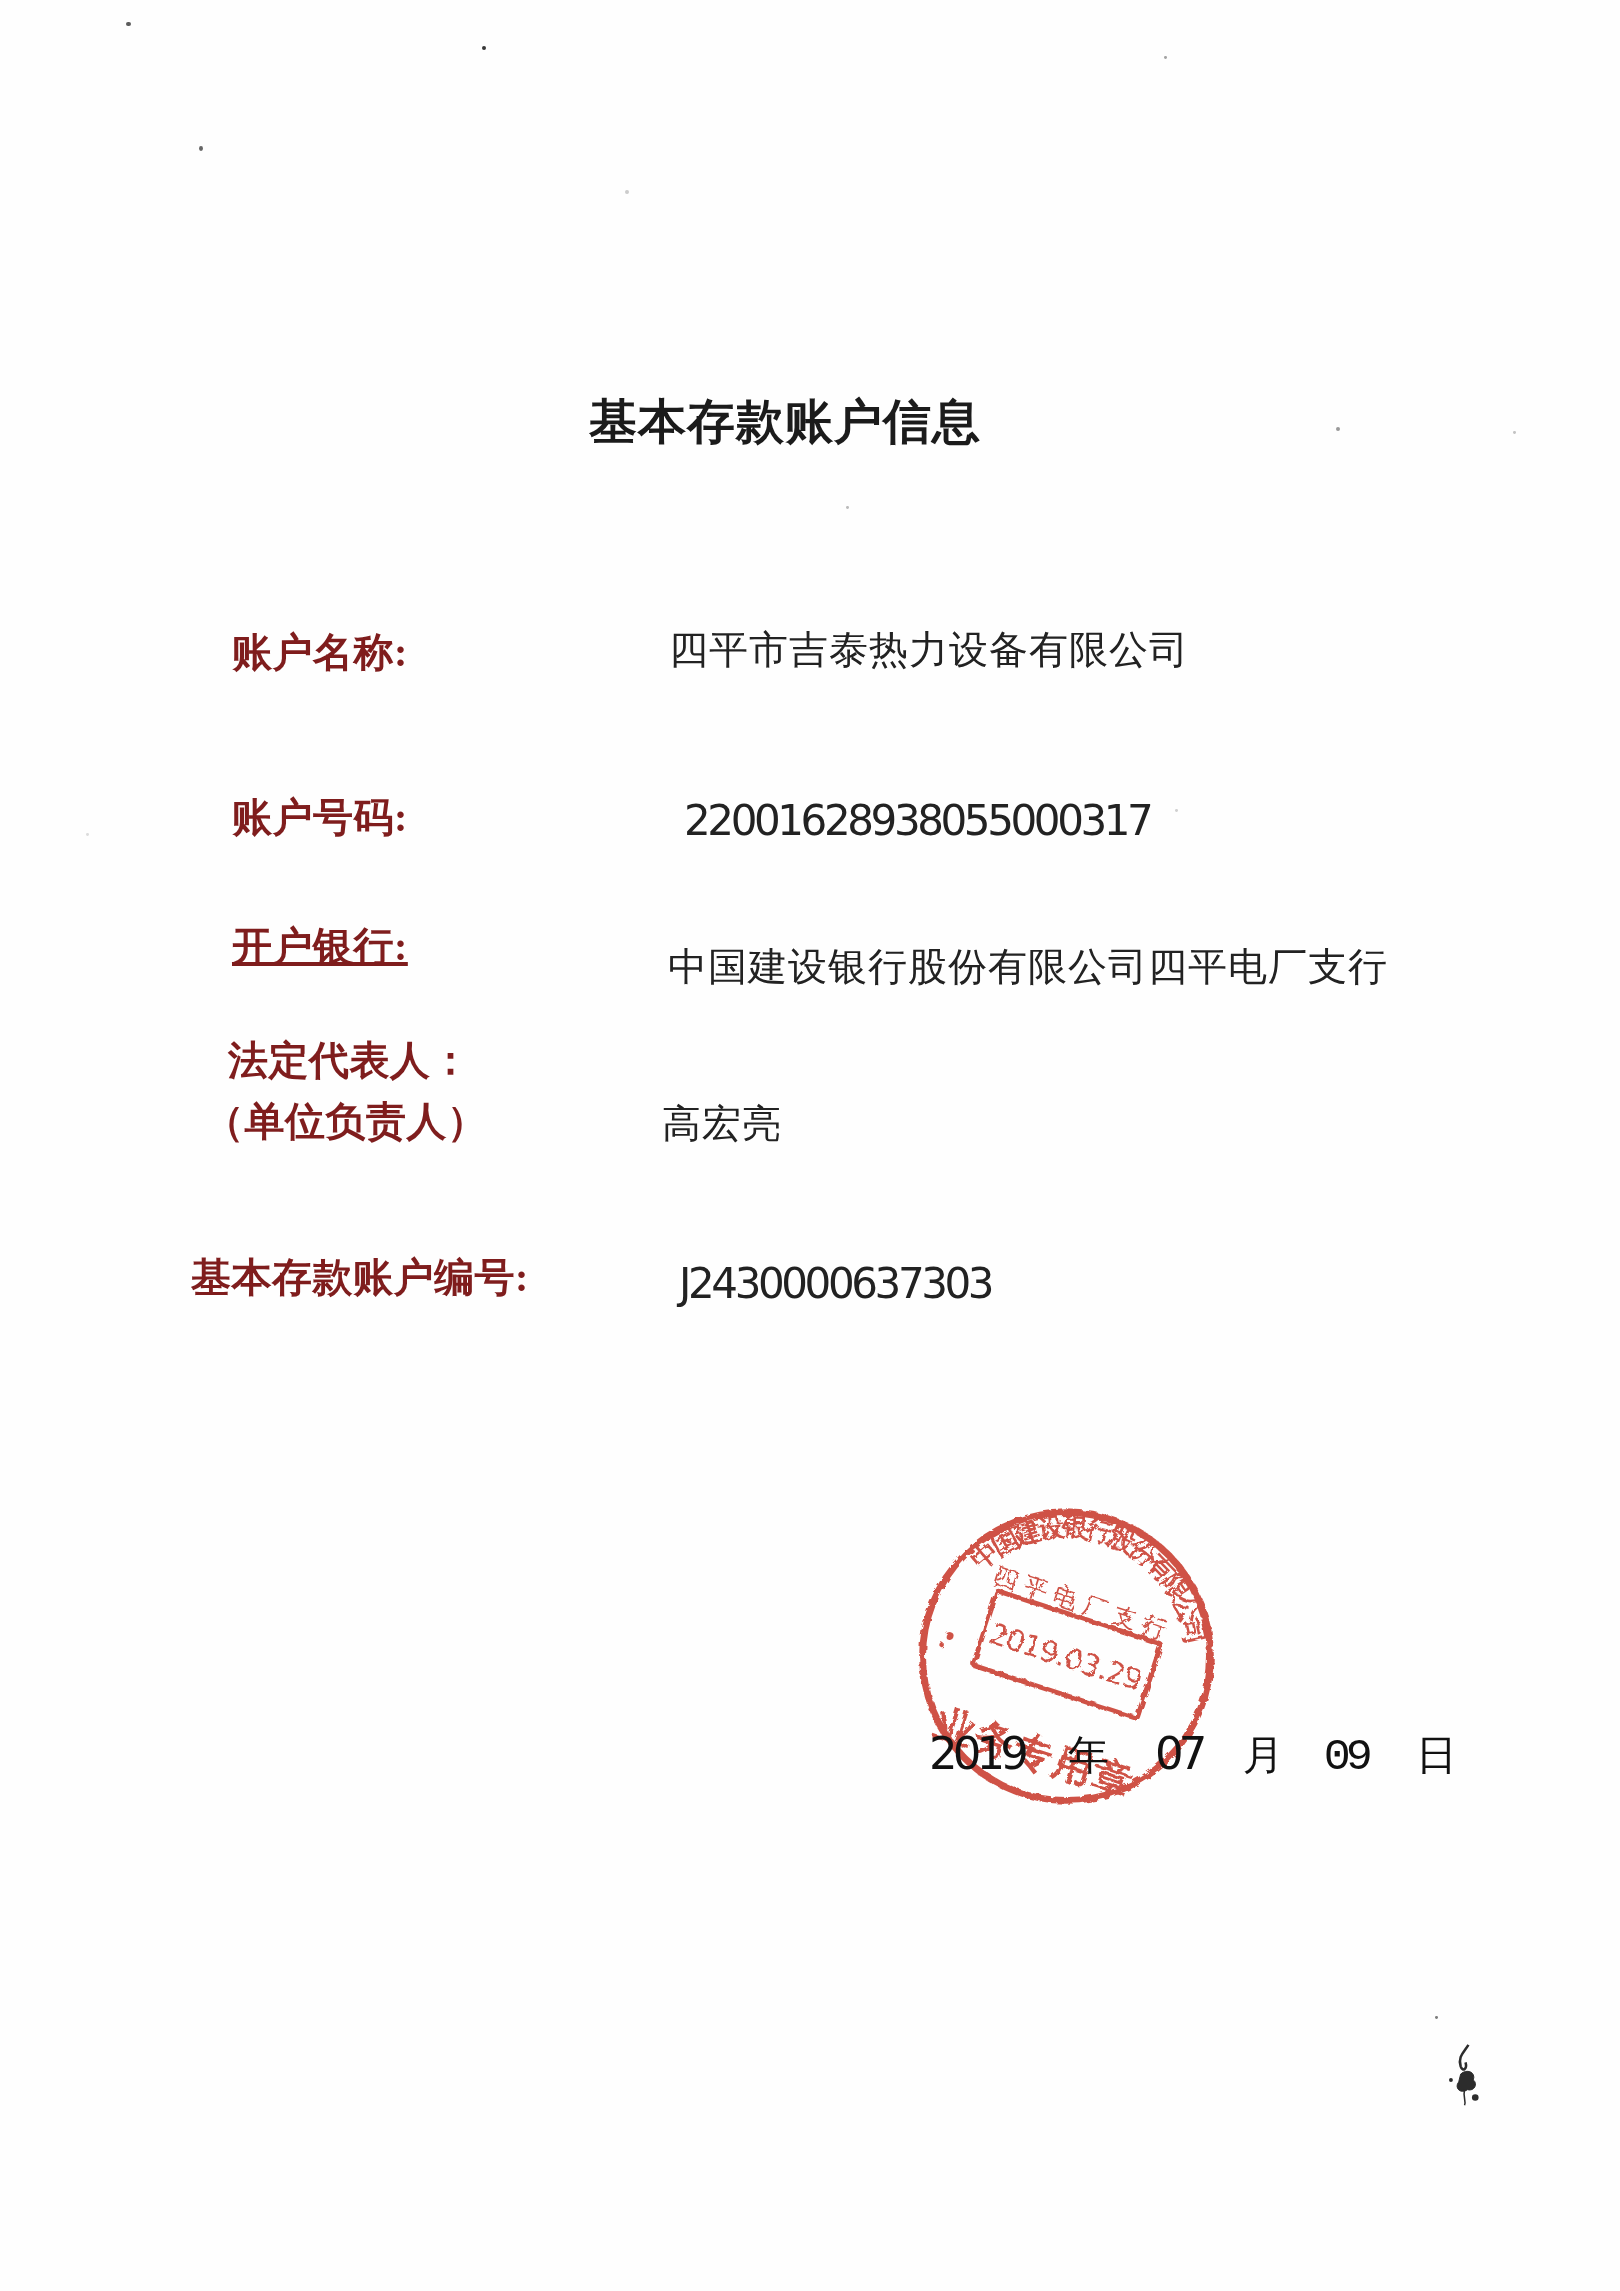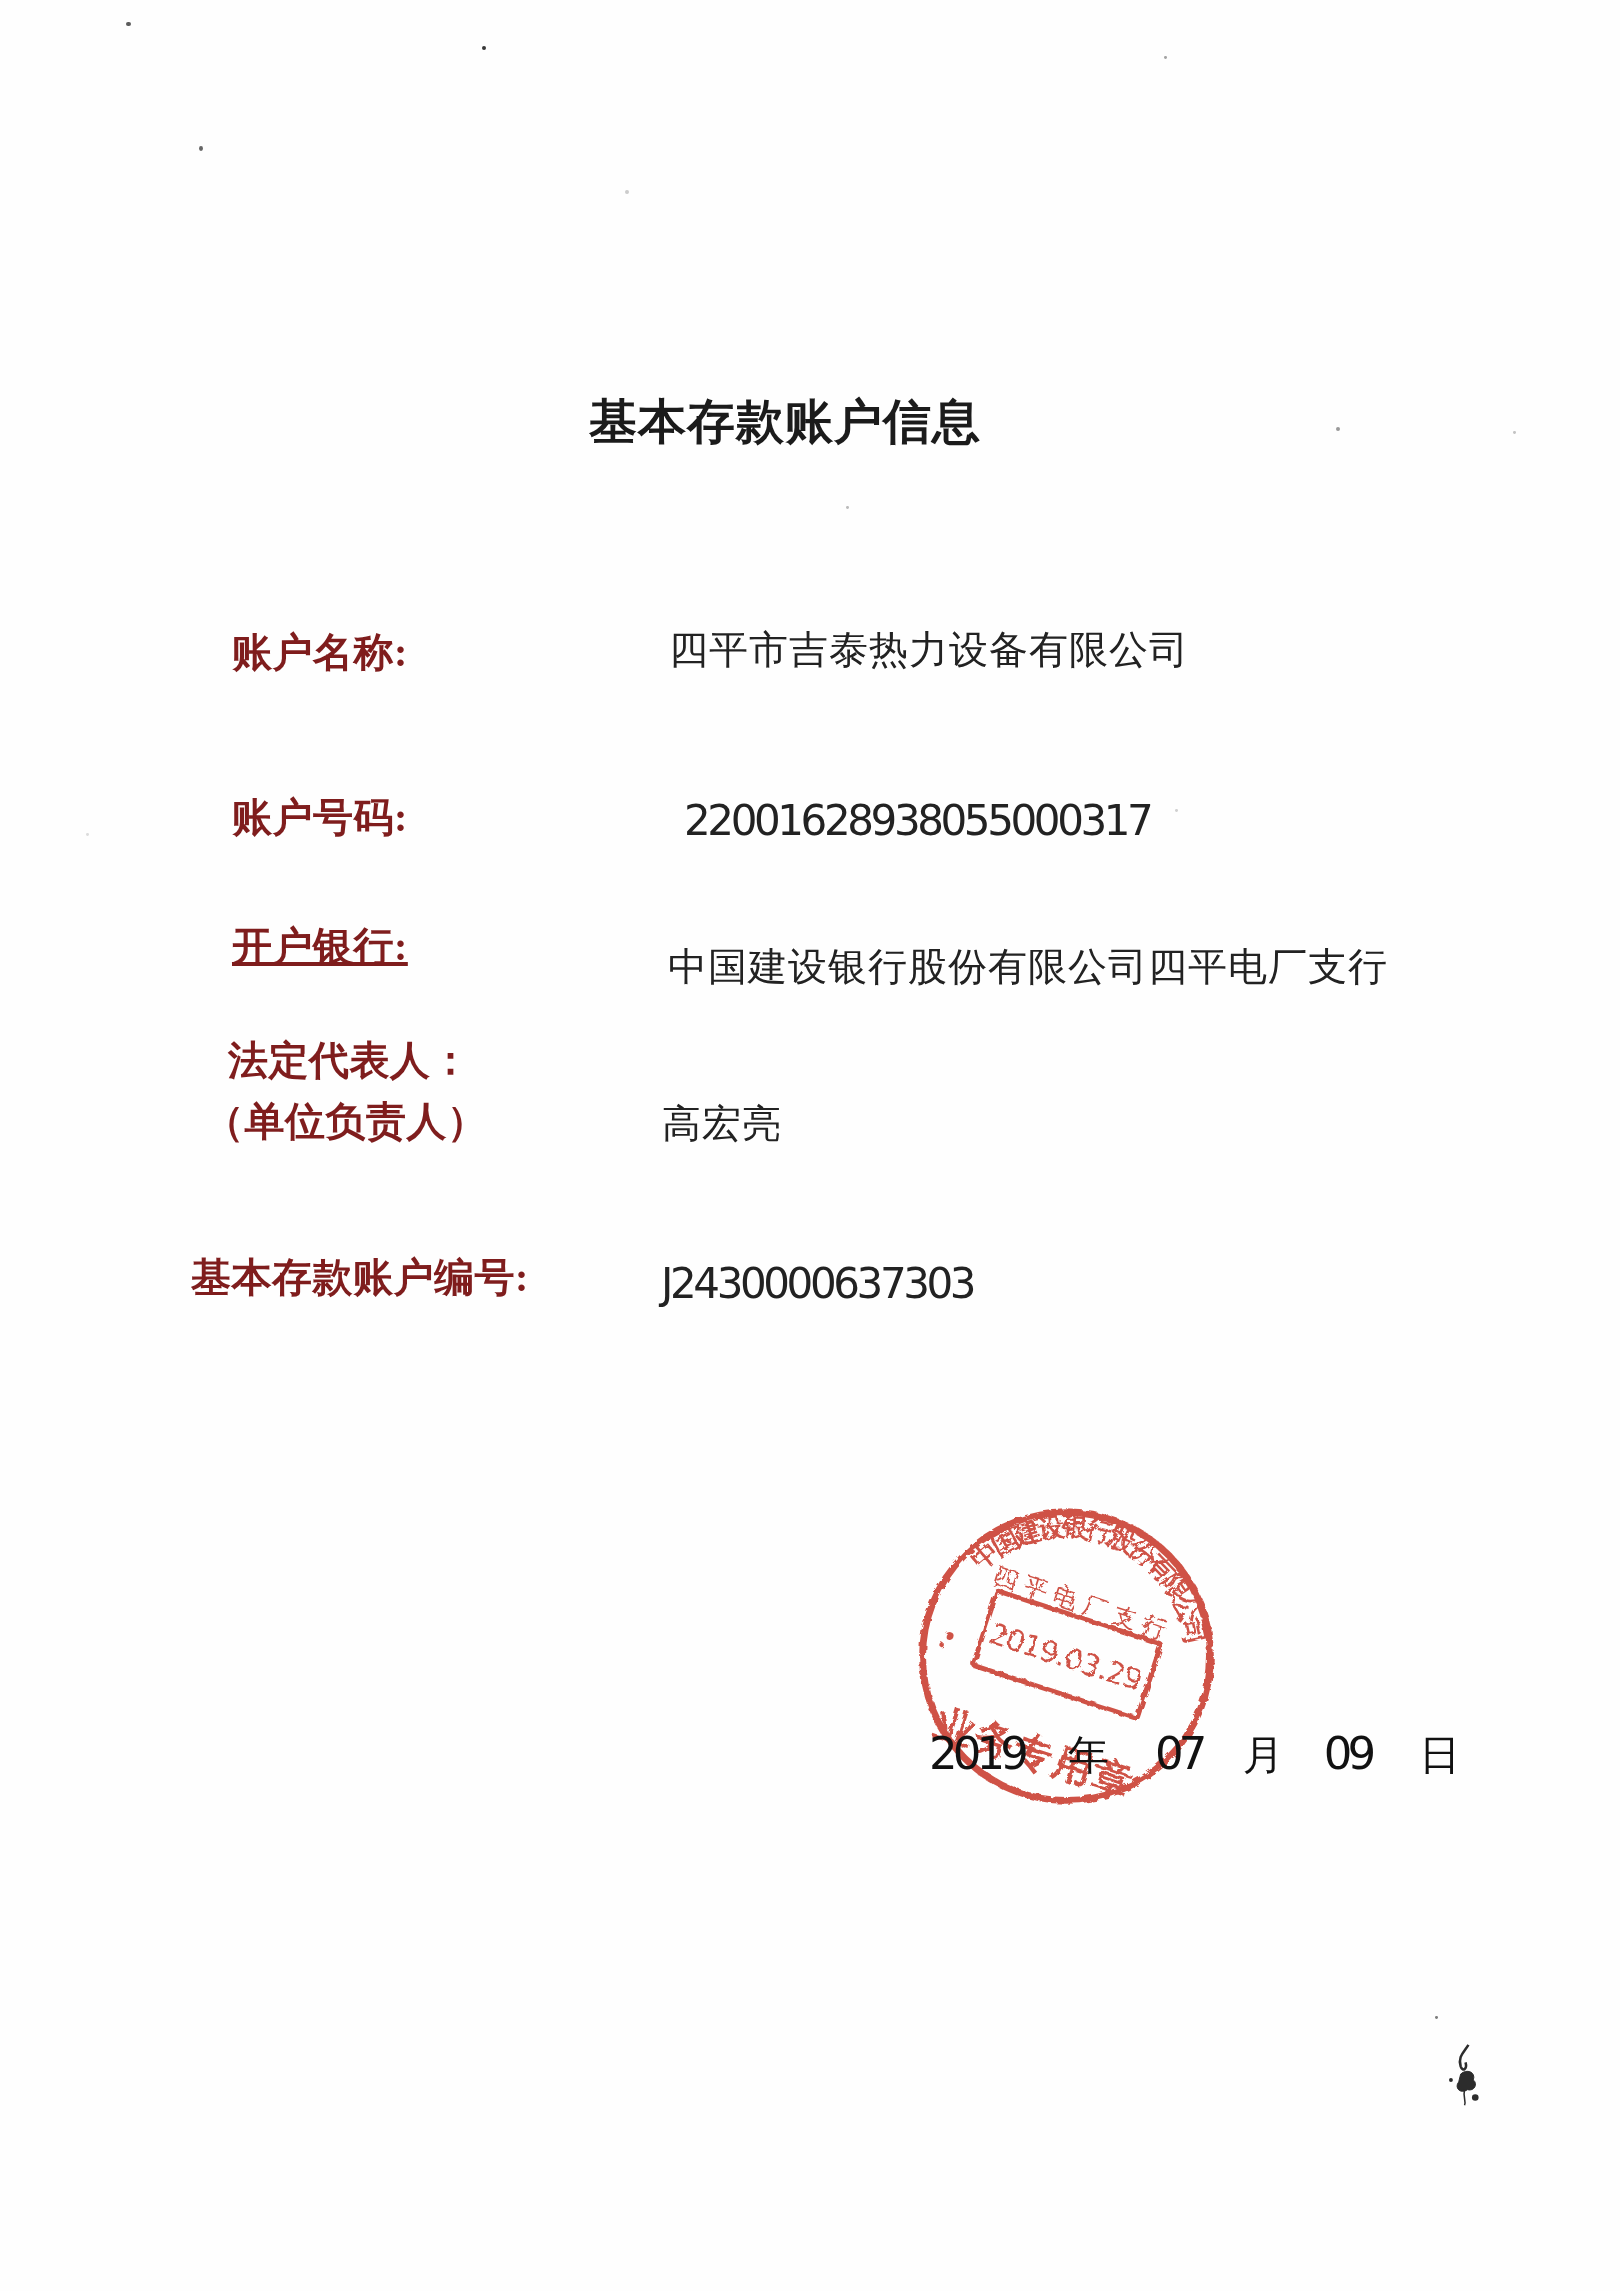--- a/index.html
+++ b/index.html
@@ -33,36 +33,36 @@
   .f1l{left:232px;top:629px;}
   .f1v{left:669px;top:627px;}
   .f2l{left:232px;top:794px;}
   .f2v{left:684px;top:796px;}
   .f3l{left:232px;top:923px;text-decoration:underline;}
   .f3v{left:668px;top:944px;}
   .f4l1{left:228px;top:1037px;}
   .f4l2{left:204px;top:1098px;}
   .f4v{left:662px;top:1070px;margin-top:31px;}
   .f5l{left:191px;top:1254px;}
-  .f5v{left:661px;top:1259px;}
+  .f5v{left:679px;top:1259px;}
 
   
   .date-line{
     left:929px;top:1727px;z-index:5;
     font-family:"DejaVu Sans","Liberation Sans",sans-serif;
     color:#111;
   }
   .date-line .num{font-size:45px;letter-spacing:-4.9px;}
   .date-line .unit{
     font-family:"Liberation Serif","DejaVu Serif",serif;
     font-size:41px;letter-spacing:0;
   }
   .date-line span{display:inline-block;vertical-align:baseline;}
   .gap40{margin-left:39px;} .gap42{margin-left:41px;}
-  .gap36{margin-left:35px;} .gap44{margin-left:43px;}
+  .gap36{margin-left:35px;font-family:Liberation Mono, monospace;} .gap44{margin-left:43px;}
 
   
   .stamp{
     position:absolute;left:902px;top:1492px;width:329px;height:329px;
     z-index:3;opacity:0.87;mix-blend-mode:multiply;
   }
 
   
   .ink-blot{position:absolute;left:1439px;top:2041px;width:55px;height:74px;z-index:2;}
 

